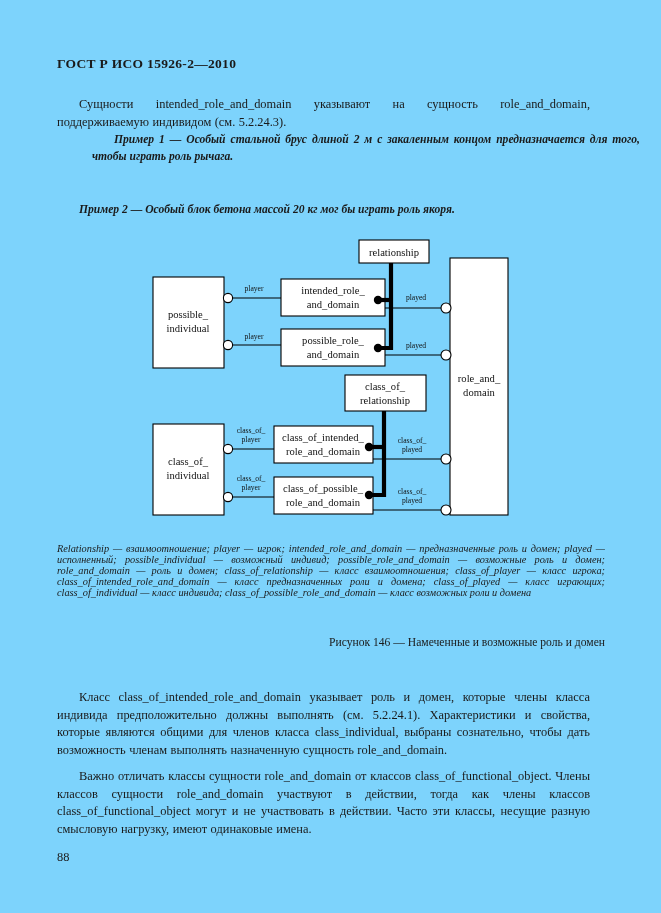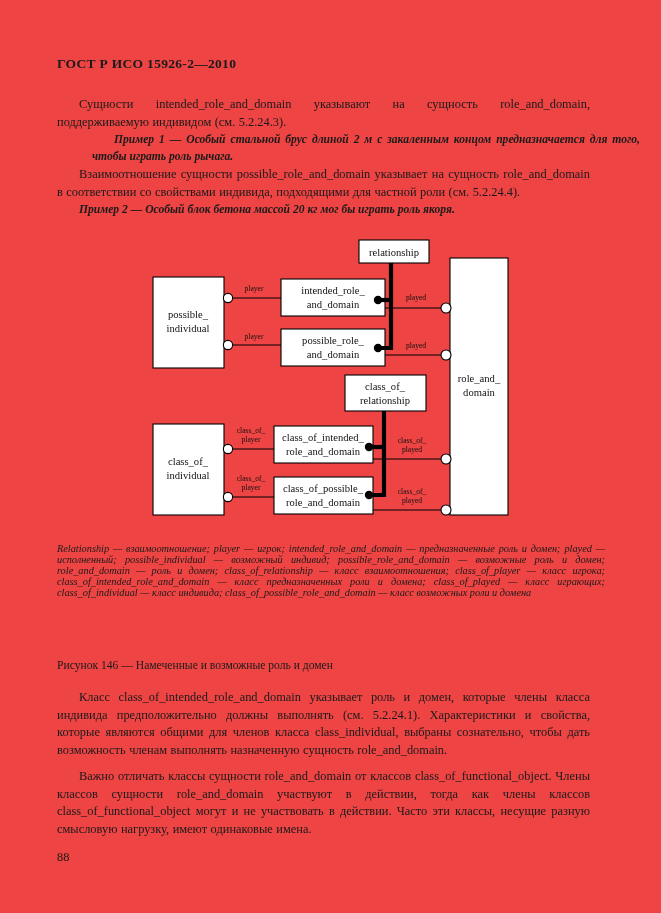--- a/index.html
+++ b/index.html
@@ -11,21 +11,21 @@
     width: 661px;
     height: 913px;
     position: relative;
     font-family: "Liberation Serif", serif;
     color: #1a1a1a;
     overflow: hidden;
   }
   .page {
     position: absolute;
     inset: 0;
-    background: #ef4444;
+    background: #7dd3fc;
   }
 
   
   .doc-header {
     position: absolute;
     left: 57px;
     top: 56px;
     font-size: 13.5px;
     font-weight: bold;
     letter-spacing: 0.3px;
@@ -67,23 +67,23 @@
     top: 543px;
     width: 548px;
     font-size: 10.3px;
     line-height: 11px;
     font-style: italic;
     text-align: justify;
   }
   .fig-caption {
     position: absolute;
     left: 57px;
-    top: 659px;
+    top: 636px;
     width: 548px;
-    text-align: left;
+    text-align: right;
     font-size: 11.6px;
   }
 
   
   .blk-5 { top: 689px; }
   .blk-6 { top: 768px; }
 
   
   .page-number {
     position: absolute;
@@ -120,23 +120,20 @@
   <div class="doc-header">ГОСТ Р ИСО 15926-2—2010</div>
 
   <div class="body-col blk-1">
     <p class="para">Сущности intended_role_and_domain указывают на сущность role_and_domain, поддерживаемую индивидом (см. 5.2.24.3).</p>
   </div>
 
   <div class="body-col blk-2">
     <p class="example">Пример 1 — Особый стальной брус длиной 2 м с закаленным концом предназначается для того, чтобы играть роль рычага.</p>
   </div>
 
-  <div class="body-col blk-3">
-    <p class="para">Взаимоотношение сущности possible_role_and_domain указывает на сущность role_and_domain в соответствии со свойствами индивида, подходящими для частной роли (см. 5.2.24.4).</p>
-  </div>
 
   <div class="body-col blk-4">
     <p class="example">Пример 2 — Особый блок бетона массой 20 кг мог бы играть роль якоря.</p>
   </div>
 
   <div class="diagram">
     <svg width="386" height="300" viewBox="0 0 386 300" xmlns="http://www.w3.org/2000/svg">
       <g fill="none" stroke="#000" stroke-width="1.1">
 
         <rect x="13" y="47" width="71" height="91" fill="#fff"></rect>

